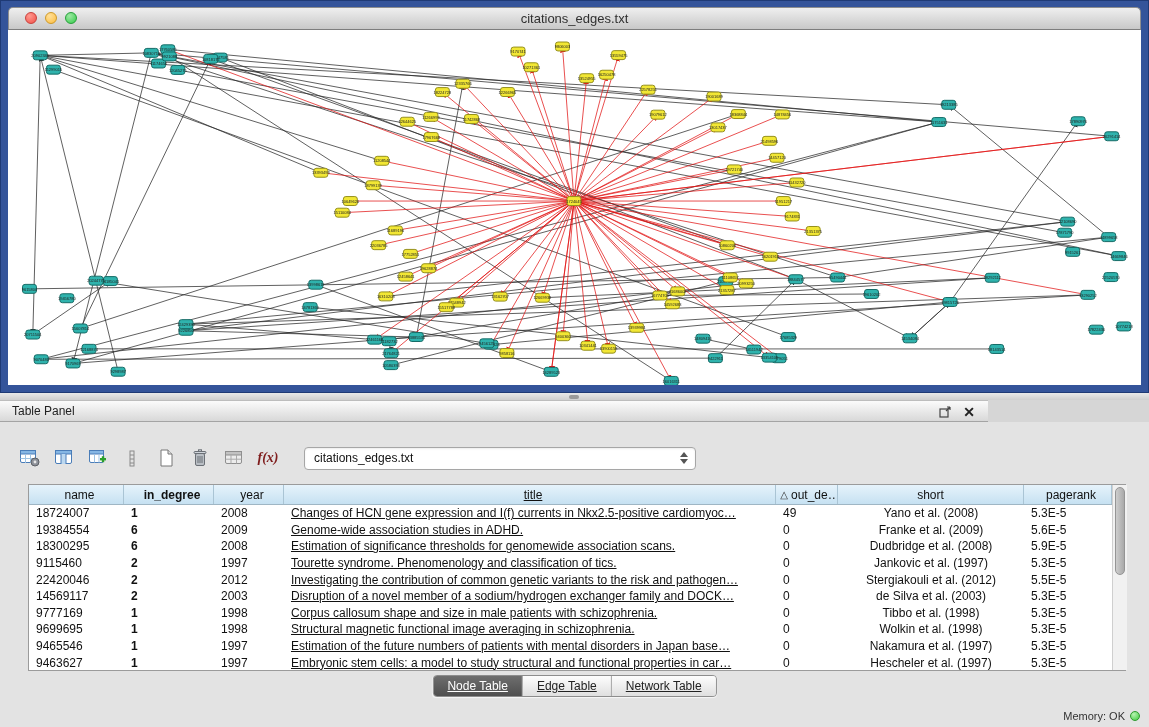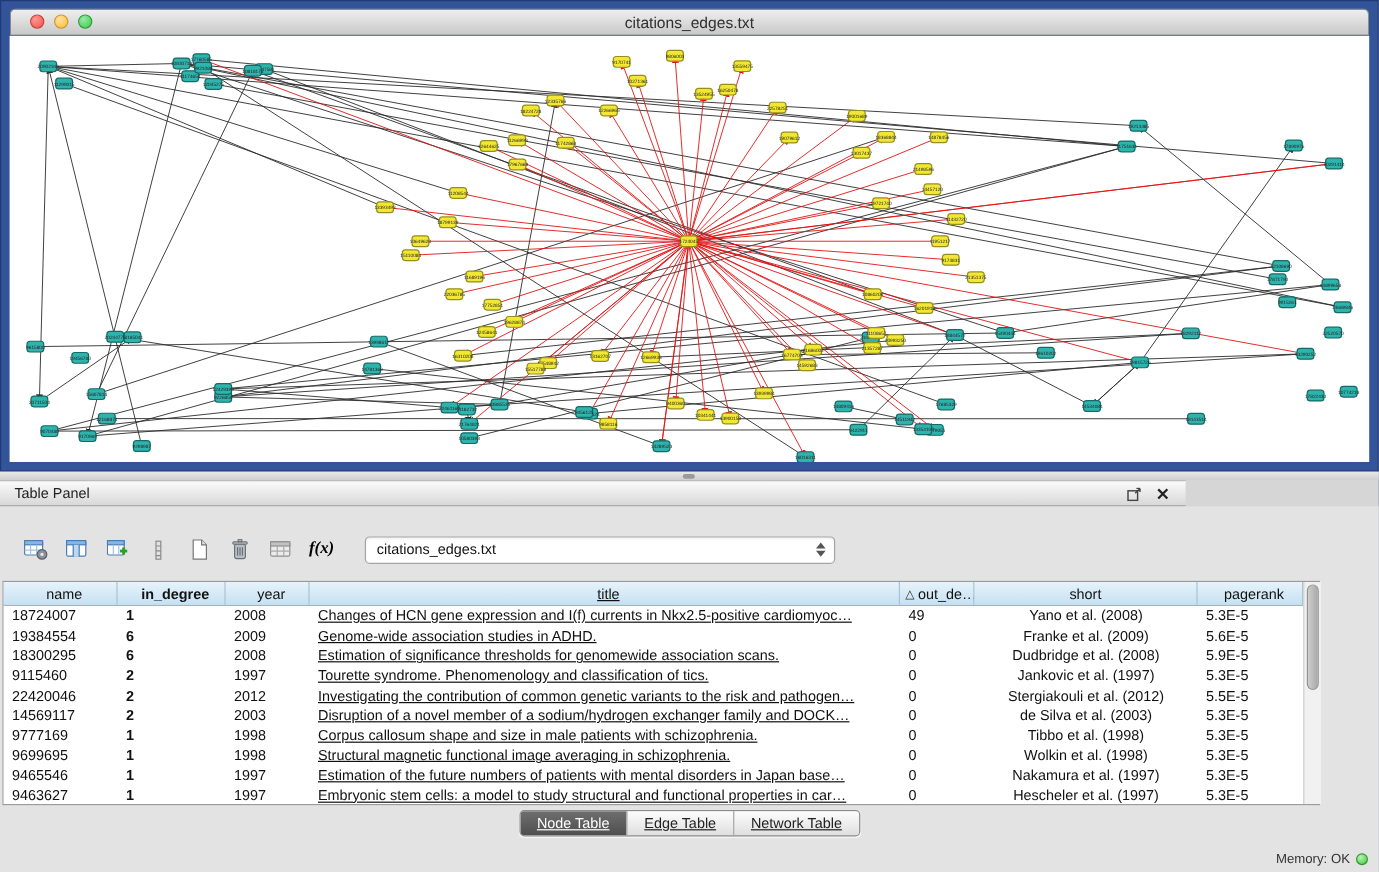--- a/index.html
+++ b/index.html
@@ -36,33 +36,33 @@
   #float-btn { right:34px; }
   #close-btn { right:10px; font-size:14px; font-weight:bold; color:#222; }
 
   
   #panel-body { position:absolute; top:422px; left:0; width:1149px; height:305px; background:#e3e3e3; }
 
   
   #toolbar { position:absolute; top:22px; left:16px; height:28px; display:flex; align-items:center; gap:6px; }
   .tool-btn { width:28px; height:26px; display:flex; align-items:center; justify-content:center;
     border-radius:3px; }
-  .fx { font-family:"Liberation Serif",serif; font-style:italic; font-weight:bold; font-size:14px; color:#000000; }
+  .fx { font-family:"Liberation Serif",serif; font-style:italic; font-weight:bold; font-size:14px; color:#7f1d1d; }
   #combo { position:relative; margin-left:16px; width:392px; height:23px; background:#fff;
     border:1px solid #a6a6a6; border-radius:4px; box-shadow:inset 0 1px 2px rgba(0,0,0,0.08);
     display:flex; align-items:center; }
   #combo-value { font-size:12px; color:#111; padding-left:9px; }
   #combo-arrows { position:absolute; right:7px; top:4px; display:flex; flex-direction:column; gap:2px; }
   #combo-arrows .up { width:0; height:0; border-left:4px solid transparent; border-right:4px solid transparent;
     border-bottom:5px solid #555; }
   #combo-arrows .down { width:0; height:0; border-left:4px solid transparent; border-right:4px solid transparent;
     border-top:5px solid #555; }
 
   
-  #table-wrap { position:absolute; top:62px; left:2px; width:1098px; height:187px;
+  #table-wrap { position:absolute; top:62px; left:28px; width:1098px; height:187px;
     display:grid; grid-template-columns:1083px 15px; background:#fff; border:1px solid #9b9b9b; }
   #table-main { position:relative; overflow:hidden; }
   #thead { display:flex; height:20px; background:linear-gradient(#e6f3fb,#c6e1f2);
     border-bottom:1px solid #9fb6c4; }
   .hcell { display:flex; align-items:center; justify-content:center; font-size:12px; color:#111;
     border-right:1px solid #aac4d4; overflow:hidden; white-space:nowrap; }
   .sort-tri { font-size:10px; margin-right:3px; color:#333; }
   #tbody { background:#fff; }
   .trow { display:flex; height:16.6px; align-items:center; }
   .tcell { font-size:12px; color:#111; white-space:nowrap; overflow:hidden; }

